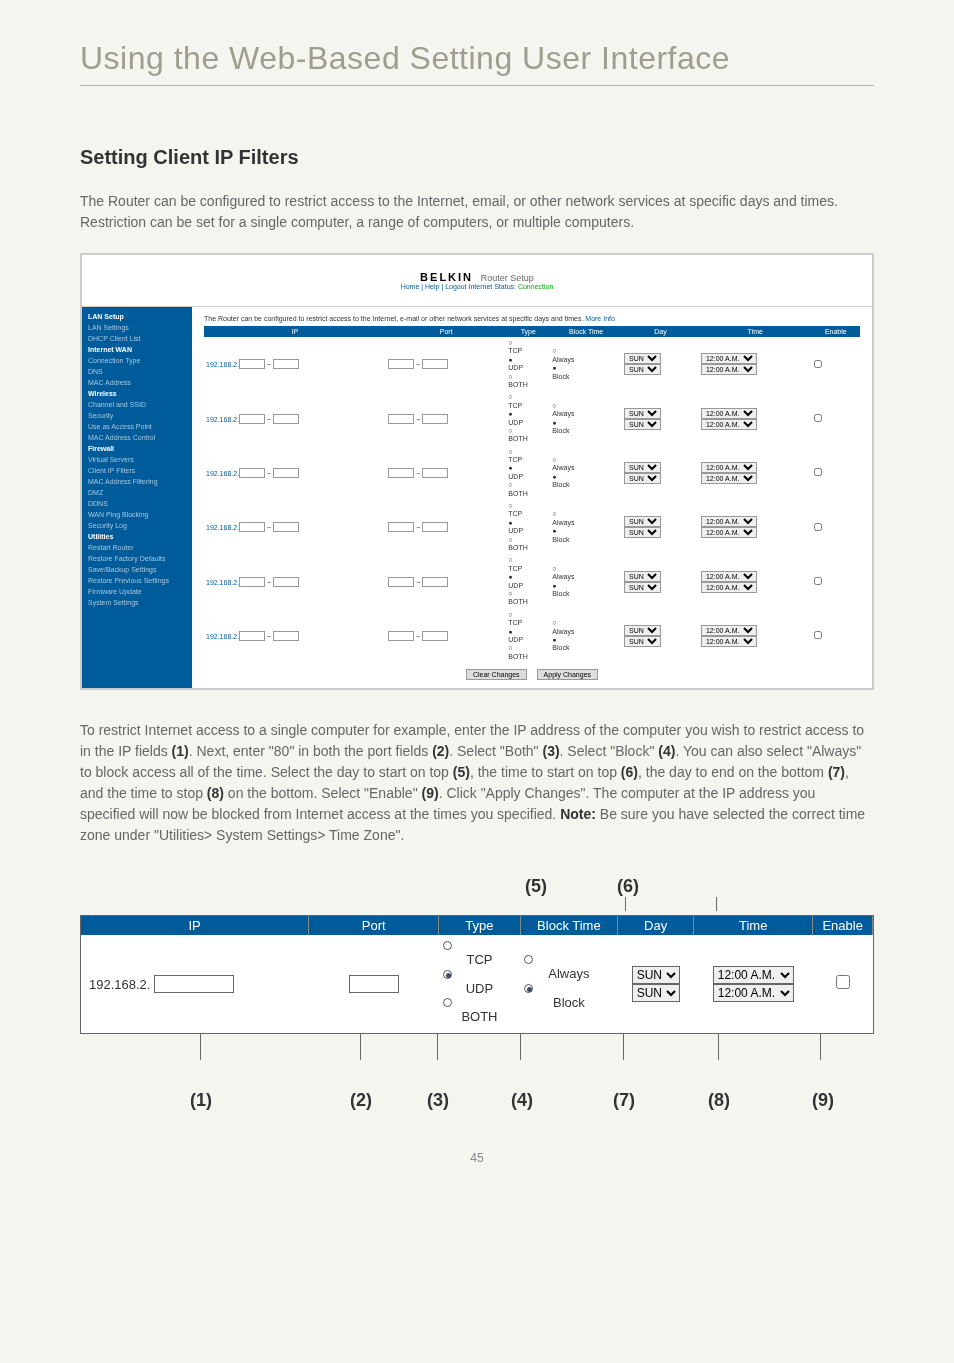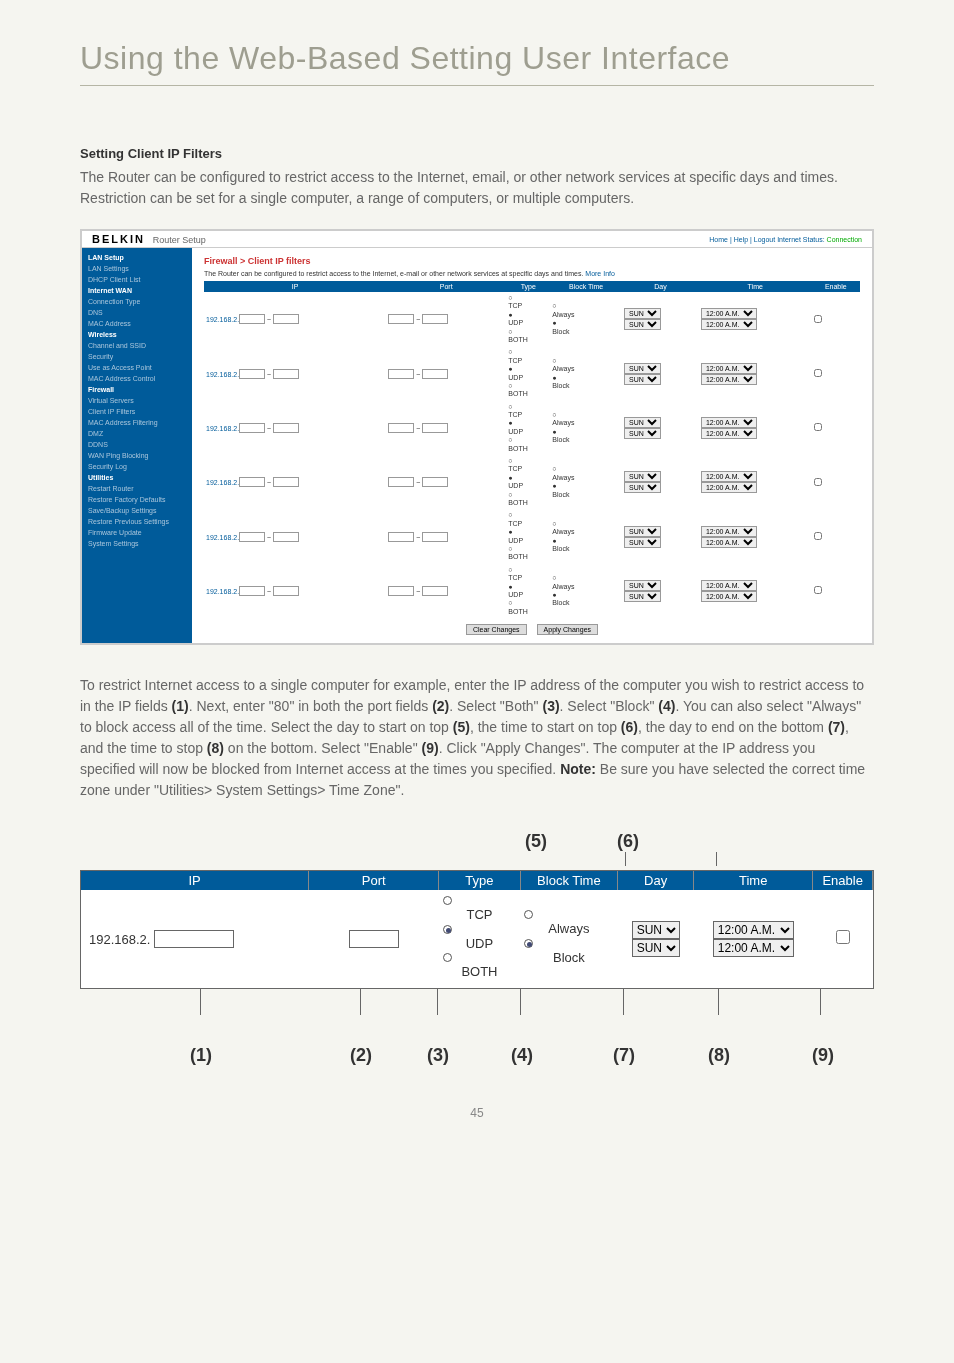--- a/index.html
+++ b/index.html
@@ -17,43 +17,44 @@
       font-weight: 300;
       letter-spacing: 0.5px;
       margin-bottom: 8px;
     }
     .title-line {
       border: none;
       border-top: 1px solid #b5b5a5;
       margin-bottom: 60px;
     }
     .section-heading {
-      font-size: 13px;
+      font-size: 20px;
       font-weight: bold;
       color: #333;
-      margin-bottom: 6px;
+      margin-bottom: 22px;
     }
     .body-text {
       font-size: 14px;
       line-height: 1.5;
       color: #666;
       margin-bottom: 20px;
     }
     .screenshot {
       border: 2px solid #ccc;
       background: #fff;
       margin-bottom: 30px;
       font-size: 7px;
     }
     .router-header {
       display: flex;
       justify-content: space-between;
-      padding: 2px 10px;
+      padding: 16px 10px;
       border-bottom: 1px solid #ccc;
       align-items: center;
+      flex-direction: column;
     }
     .router-brand {
       font-size: 11px;
       font-weight: bold;
       letter-spacing: 2px;
       color: #000;
     }
     .router-setup {
       font-size: 9px;
       color: #666;
@@ -275,21 +276,20 @@
       <div class="sidebar-item">Security Log</div>
       <div class="sidebar-item header">Utilities</div>
       <div class="sidebar-item">Restart Router</div>
       <div class="sidebar-item">Restore Factory Defaults</div>
       <div class="sidebar-item">Save/Backup Settings</div>
       <div class="sidebar-item">Restore Previous Settings</div>
       <div class="sidebar-item">Firmware Update</div>
       <div class="sidebar-item">System Settings</div>
     </div>
     <div class="main-content">
-      <div class="filter-title">Firewall &gt; Client IP filters</div>
       <div class="filter-desc">
         <span>The Router can be configured to restrict access to the Internet, e-mail or other network services at specific days and times.</span>
         <span class="more-info">More Info</span>
       </div>
       <table class="filter-table">
         <tbody>
             <tr>
           <th>IP</th>
           <th>Port</th>
           <th>Type</th>

